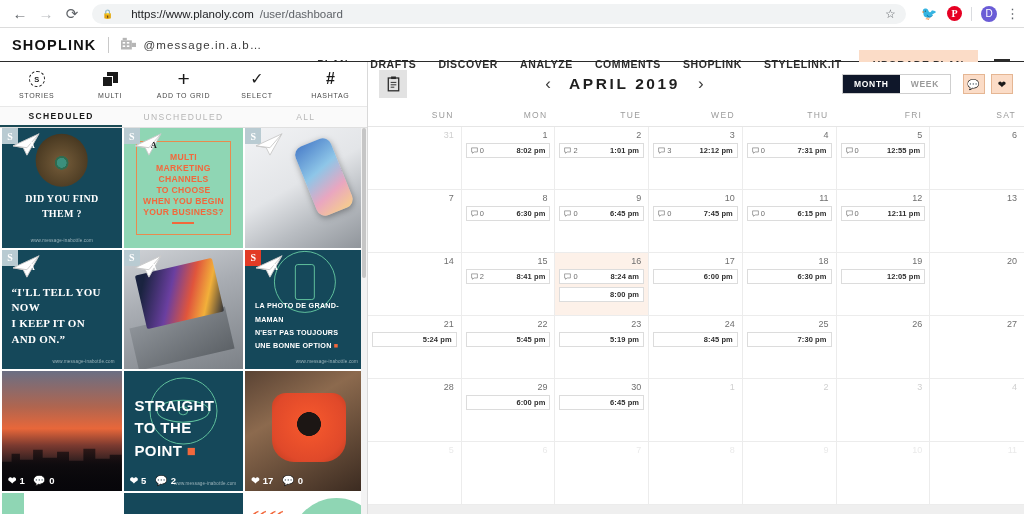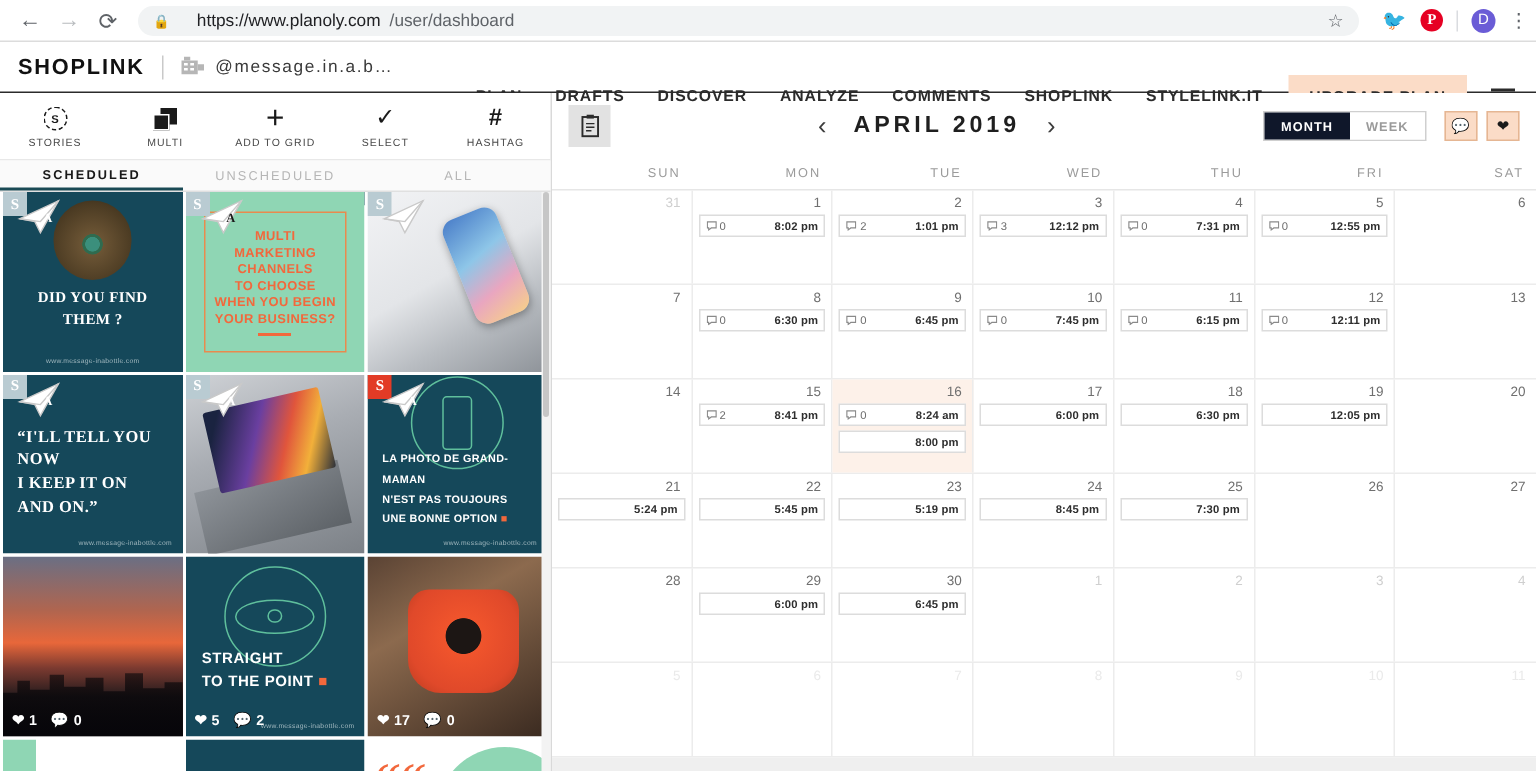--- a/index.html
+++ b/index.html
@@ -138,21 +138,21 @@
   .fr-txt { position: absolute; left: 8%; right: 6%; bottom: 14%; color: #fff;
             font-size: 7.2px; font-weight: bold; line-height: 1.85; letter-spacing: .25px; }
   .dot-or { color: #f2683c; }
   .eye-circ { position: absolute; left: 50%; top: 33%; transform: translate(-50%,-50%);
               width: 56%; height: 56%; border: 1.6px solid #5fbf9c; border-radius: 50%; }
   .eye-sh { position: absolute; left: 50%; top: 33%; transform: translate(-50%,-50%);
             width: 44%; height: 19%; border: 1.5px solid #5fbf9c; border-radius: 50%; }
   .eye-pupil { position: absolute; left: 50%; top: 33%; transform: translate(-50%,-50%);
                width: 8%; height: 8%; border: 1.3px solid #5fbf9c; border-radius: 50%; }
   .stp-txt { position: absolute; left: 9%; bottom: 24%; color: #fff; font-weight: bold;
-             font-size: 10px; line-height: 1.5; letter-spacing: .4px; }
+             font-size: 15px; line-height: 1.5; letter-spacing: .4px; }
   .phone-circ { position: absolute; left: 50%; top: 27%; transform: translate(-50%,-50%);
                 width: 52%; height: 52%; border: 1.6px solid #5fbf9c; border-radius: 50%; }
   .phone-body { position: absolute; left: 50%; top: 27%; transform: translate(-50%,-50%);
                 width: 17%; height: 30%; border: 1.5px solid #5fbf9c; border-radius: 3px; }
   
   .ph-phone { background:
       radial-gradient(circle at 72% 38%, #2e3e55 0 9%, transparent 9.5%),
       linear-gradient(150deg,#f2f3f5 0%, #e3e5e8 45%, #b9bdc2 70%, #8e9399 100%); }
   .ph-phone::after { content:""; position:absolute; left:50%; top:10%; width:32%; height:62%;
       background: linear-gradient(160deg,#4a7ec9,#8ec6e8 40%,#e9a6c0 70%,#f7d08a);

